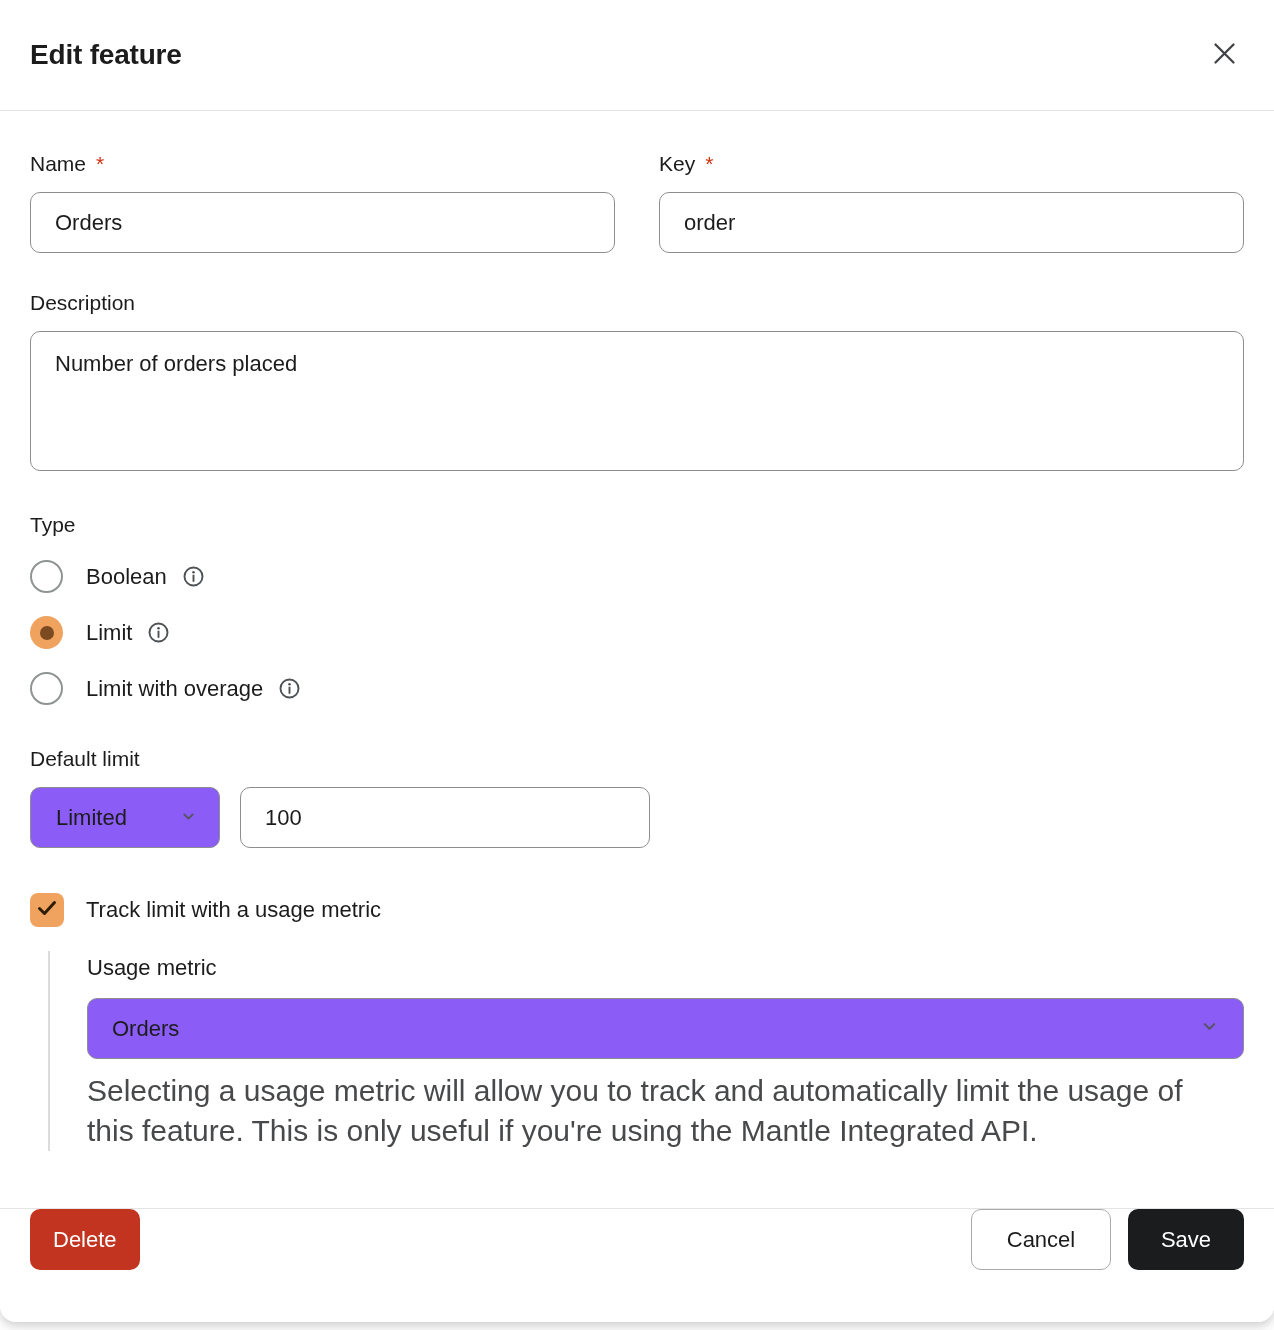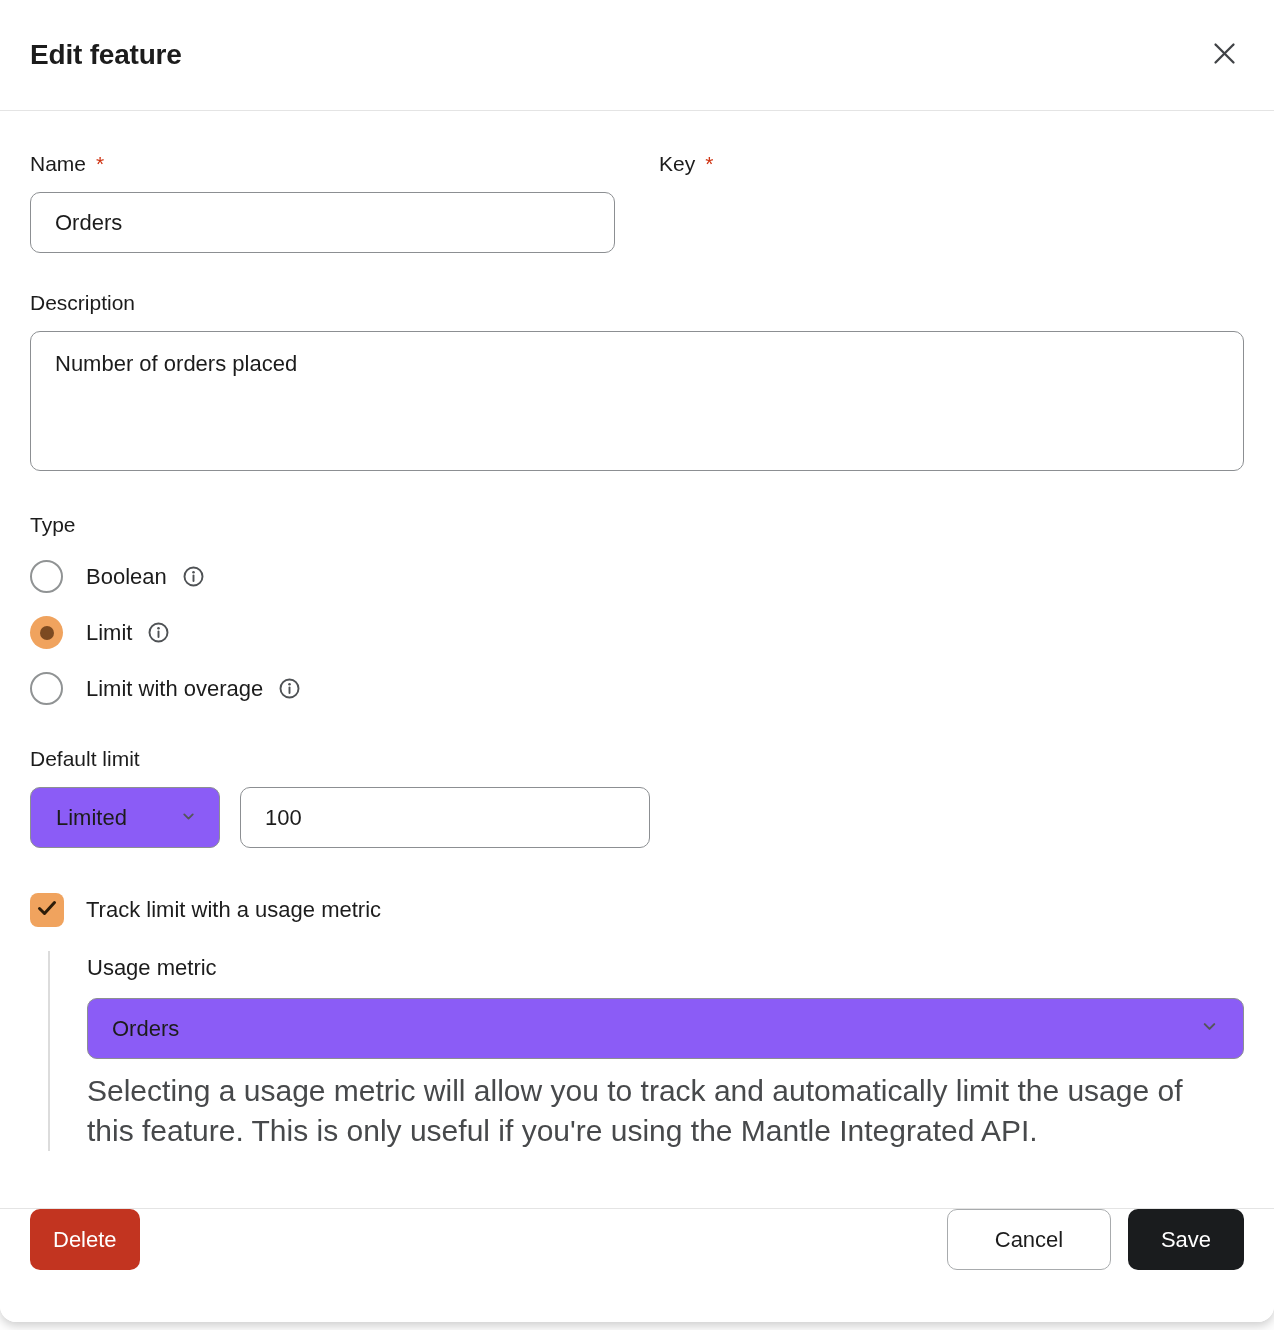--- a/index.html
+++ b/index.html
@@ -129,21 +129,21 @@
     padding:0 30px;background:#fff;
   }
   .btn{
     height:61px;border-radius:10px;font-size:22px;
     font-family:"Liberation Sans",sans-serif;
     display:flex;align-items:center;justify-content:center;
     cursor:pointer;border:none;
   }
   .btn-delete{background:var(--delete_red);color:#fff;padding:0 23px;}
   .footer-right{margin-left:auto;display:flex;gap:17px;}
-  .btn-cancel{background:#fff;color:var(--text_dark);border:1px solid #A8ABAD;width:164px;}
+  .btn-cancel{background:#fff;color:var(--text_dark);border:1px solid #A8ABAD;width:140px;}
   .btn-save{background:var(--save_black);color:#fff;width:116px;}
 </style>
 </head>
 <body>
 
 <div class="modal">
 
   <div class="modal-header">
     <h1 class="modal-title">Edit feature</h1>
     <button class="close-btn">
@@ -164,20 +164,21 @@
           <span>Name</span>
           <span class="req">*</span>
         </div>
         <input class="text-input" type="text" value="Orders" style="">
       </div>
       <div>
         <div class="field-label">
           <span>Key</span>
           <span class="req">*</span>
         </div>
+        <input class="text-input" type="text" value="order" style="">
       </div>
     </div>
 
     <div class="field-group">
       <div class="field-label">Description</div>
       <textarea class="textarea-input" style="">Number of orders placed</textarea>
     </div>
 
     <div class="field-group">
       <div class="field-label" style="margin-bottom:0;">Type</div>

